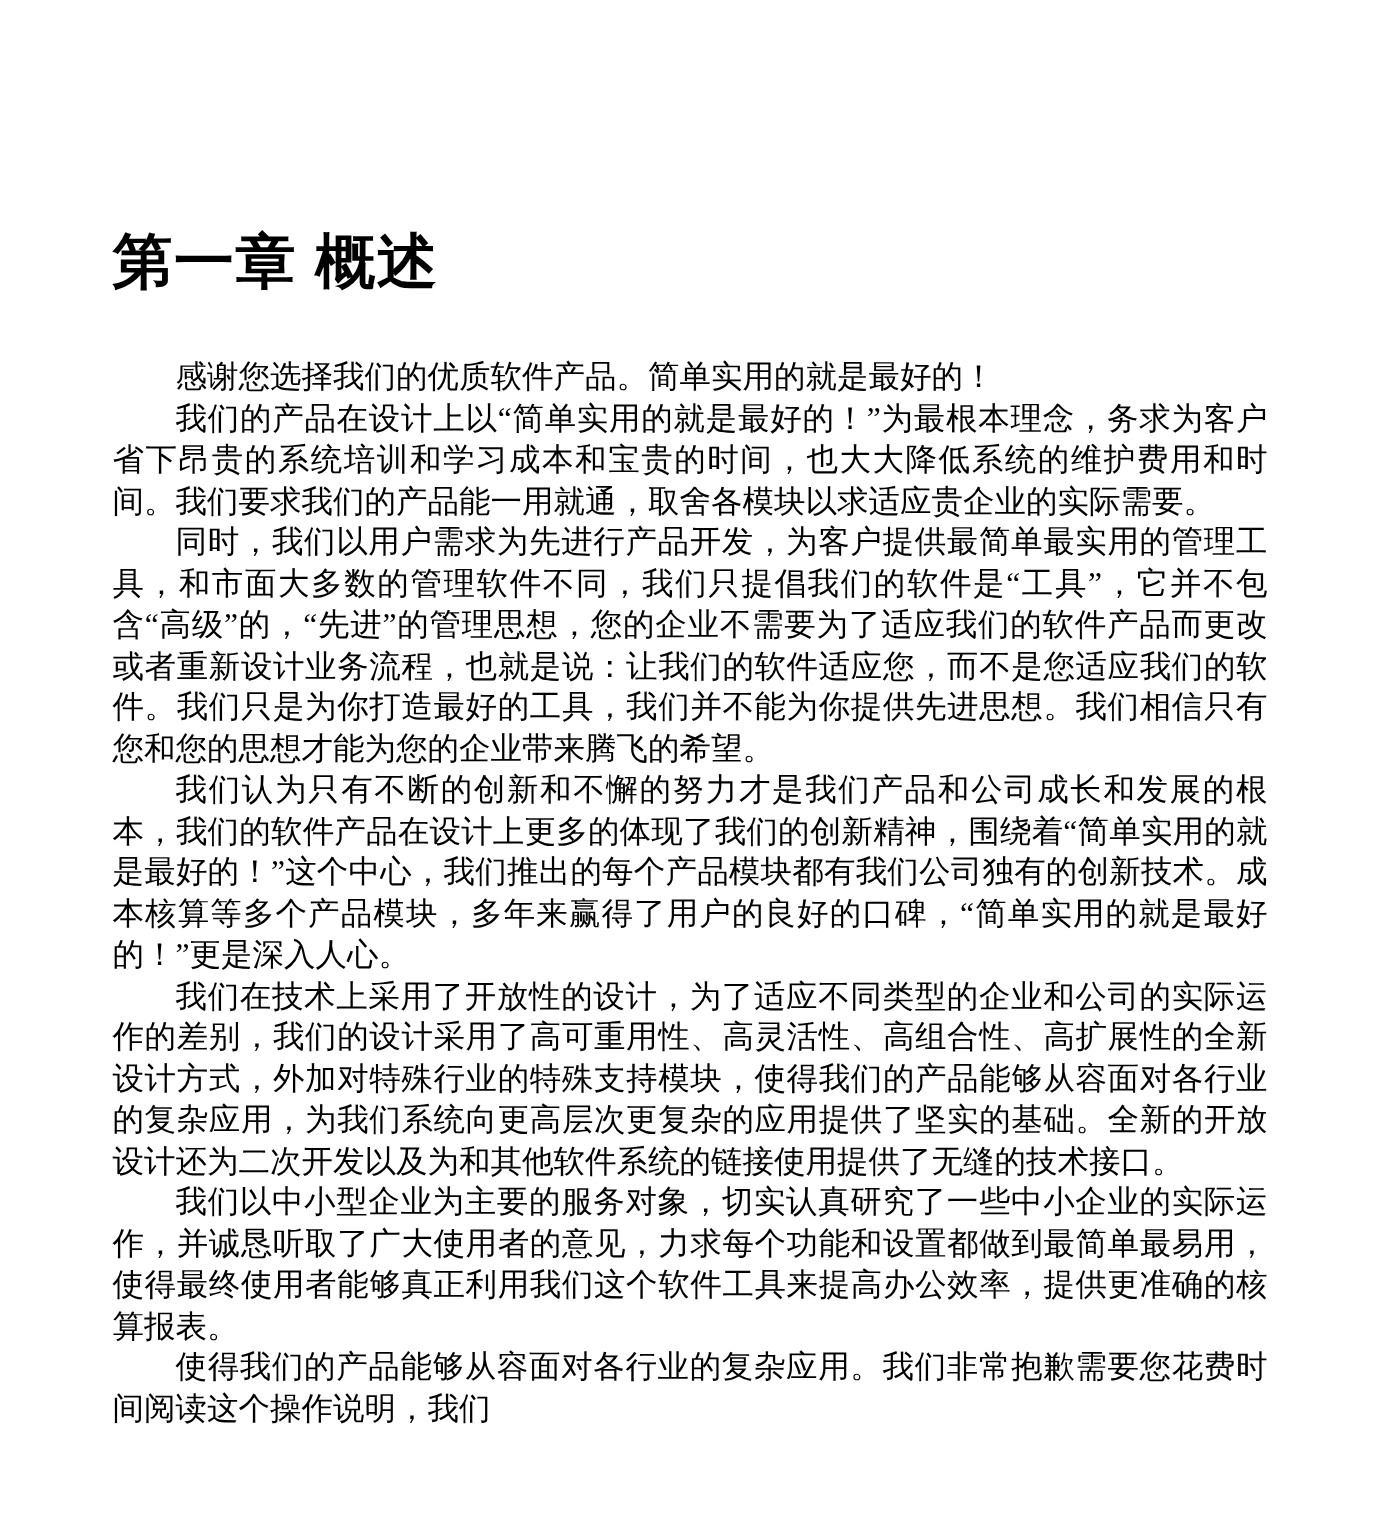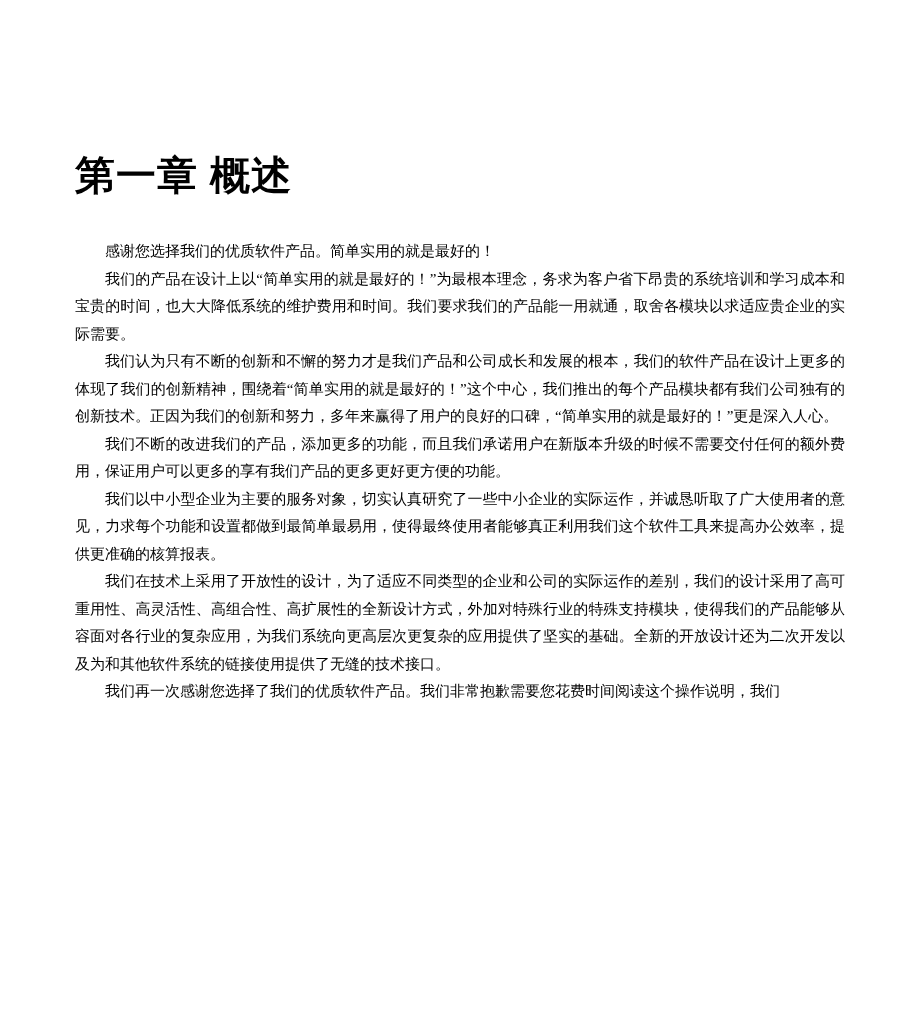--- a/index.html
+++ b/index.html
@@ -28,41 +28,41 @@
     font-weight: bold;
     font-size: 40px;
     line-height: 1.15;
     letter-spacing: 1px;
     color: #000000;
     white-space: nowrap;
   }
   .body-text {
     margin-top: 40px;
     font-family: "Liberation Serif", "DejaVu Serif", serif;
-    font-size: 15px;
+    font-size: 21px;
     line-height: 27.5px;
     color: #000000;
     text-align: justify;
     text-justify: inter-ideograph;
   }
   .body-text p {
     margin: 0;
     padding: 0;
     text-indent: 2em;
   }
 </style>
 </head>
 <body>
 
 <div class="page">
   <div class="content">
     <h1 class="chapter-title">第一章 概述</h1>
     <div class="body-text">
       <p>感谢您选择我们的优质软件产品。简单实用的就是最好的！</p>
       <p>我们的产品在设计上以“简单实用的就是最好的！”为最根本理念，务求为客户省下昂贵的系统培训和学习成本和宝贵的时间，也大大降低系统的维护费用和时间。我们要求我们的产品能一用就通，取舍各模块以求适应贵企业的实际需要。</p>
-      <p>我们认为只有不断的创新和不懈的努力才是我们产品和公司成长和发展的根本，我们的软件产品在设计上更多的体现了我们的创新精神，围绕着“简单实用的就是最好的！”这个中心，我们推出的每个产品模块都有我们公司独有的创新技术。正因为我们的创新和努力，多年来赢得了用户的良好的口碑，“简单实用的就是最好的！”更是深入人心。</p>
-      <p>我们不断的改进我们的产品，添加更多的功能，而且我们承诺用户在新版本升级的时候不需要交付任何的额外费用，保证用户可以更多的享有我们产品的更多更好更方便的功能。</p>
+      <p>同时，我们以用户需求为先进行产品开发，为客户提供最简单最实用的管理工具，和市面大多数的管理软件不同，我们只提倡我们的软件是“工具”，它并不包含“高级”的，“先进”的管理思想，您的企业不需要为了适应我们的软件产品而更改或者重新设计业务流程，也就是说：让我们的软件适应您，而不是您适应我们的软件。我们只是为你打造最好的工具，我们并不能为你提供先进思想。我们相信只有您和您的思想才能为您的企业带来腾飞的希望。</p>
+      <p>我们认为只有不断的创新和不懈的努力才是我们产品和公司成长和发展的根本，我们的软件产品在设计上更多的体现了我们的创新精神，围绕着“简单实用的就是最好的！”这个中心，我们推出的每个产品模块都有我们公司独有的创新技术。成本核算等多个产品模块，多年来赢得了用户的良好的口碑，“简单实用的就是最好的！”更是深入人心。</p>
+      <p>我们在技术上采用了开放性的设计，为了适应不同类型的企业和公司的实际运作的差别，我们的设计采用了高可重用性、高灵活性、高组合性、高扩展性的全新设计方式，外加对特殊行业的特殊支持模块，使得我们的产品能够从容面对各行业的复杂应用，为我们系统向更高层次更复杂的应用提供了坚实的基础。全新的开放设计还为二次开发以及为和其他软件系统的链接使用提供了无缝的技术接口。</p>
       <p>我们以中小型企业为主要的服务对象，切实认真研究了一些中小企业的实际运作，并诚恳听取了广大使用者的意见，力求每个功能和设置都做到最简单最易用，使得最终使用者能够真正利用我们这个软件工具来提高办公效率，提供更准确的核算报表。</p>
-      <p>我们在技术上采用了开放性的设计，为了适应不同类型的企业和公司的实际运作的差别，我们的设计采用了高可重用性、高灵活性、高组合性、高扩展性的全新设计方式，外加对特殊行业的特殊支持模块，使得我们的产品能够从容面对各行业的复杂应用，为我们系统向更高层次更复杂的应用提供了坚实的基础。全新的开放设计还为二次开发以及为和其他软件系统的链接使用提供了无缝的技术接口。</p>
-      <p>我们再一次感谢您选择了我们的优质软件产品。我们非常抱歉需要您花费时间阅读这个操作说明，我们</p>
+      <p>使得我们的产品能够从容面对各行业的复杂应用。我们非常抱歉需要您花费时间阅读这个操作说明，我们</p>
     </div>
   </div>
 </div>
 
 </body></html>

